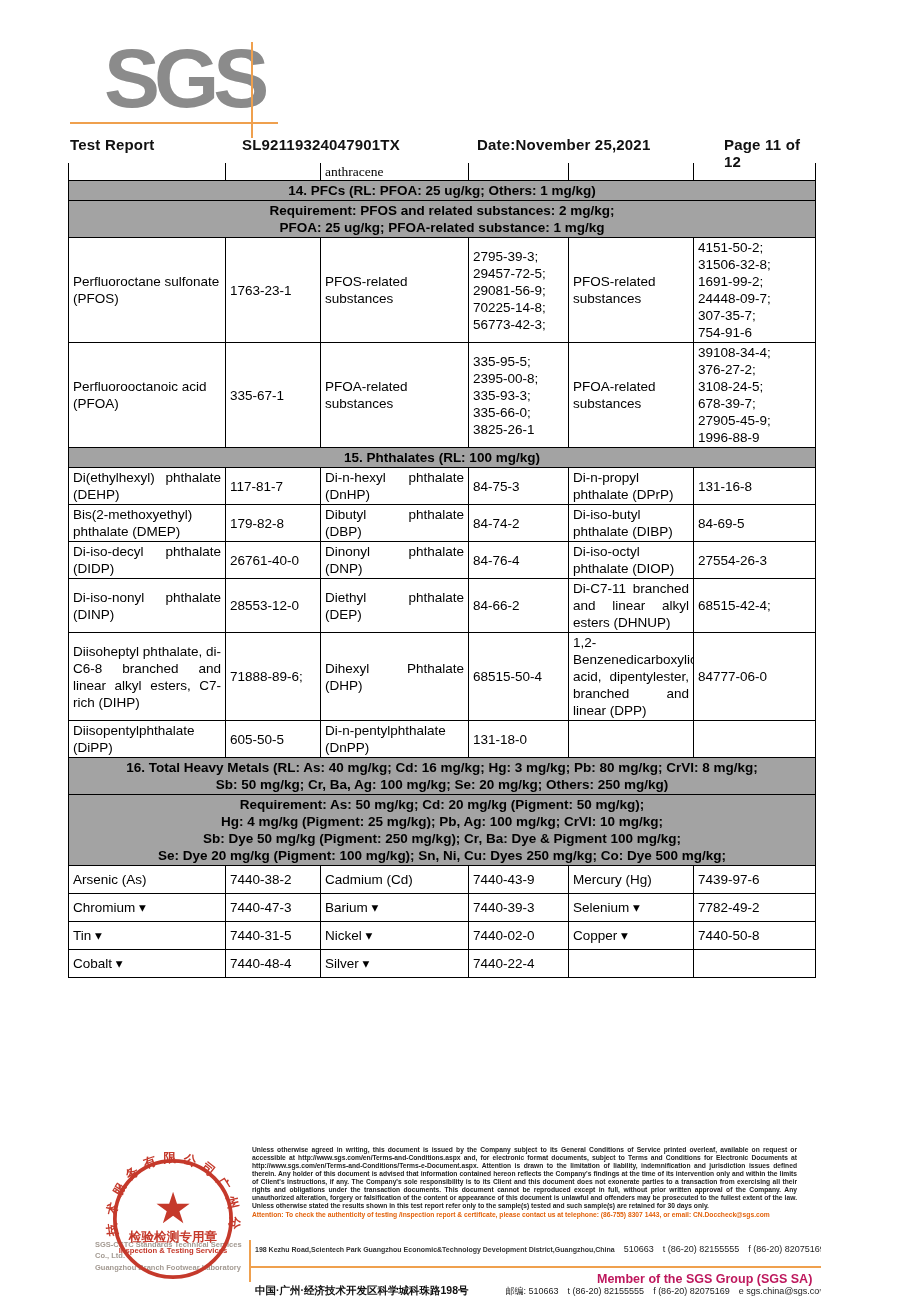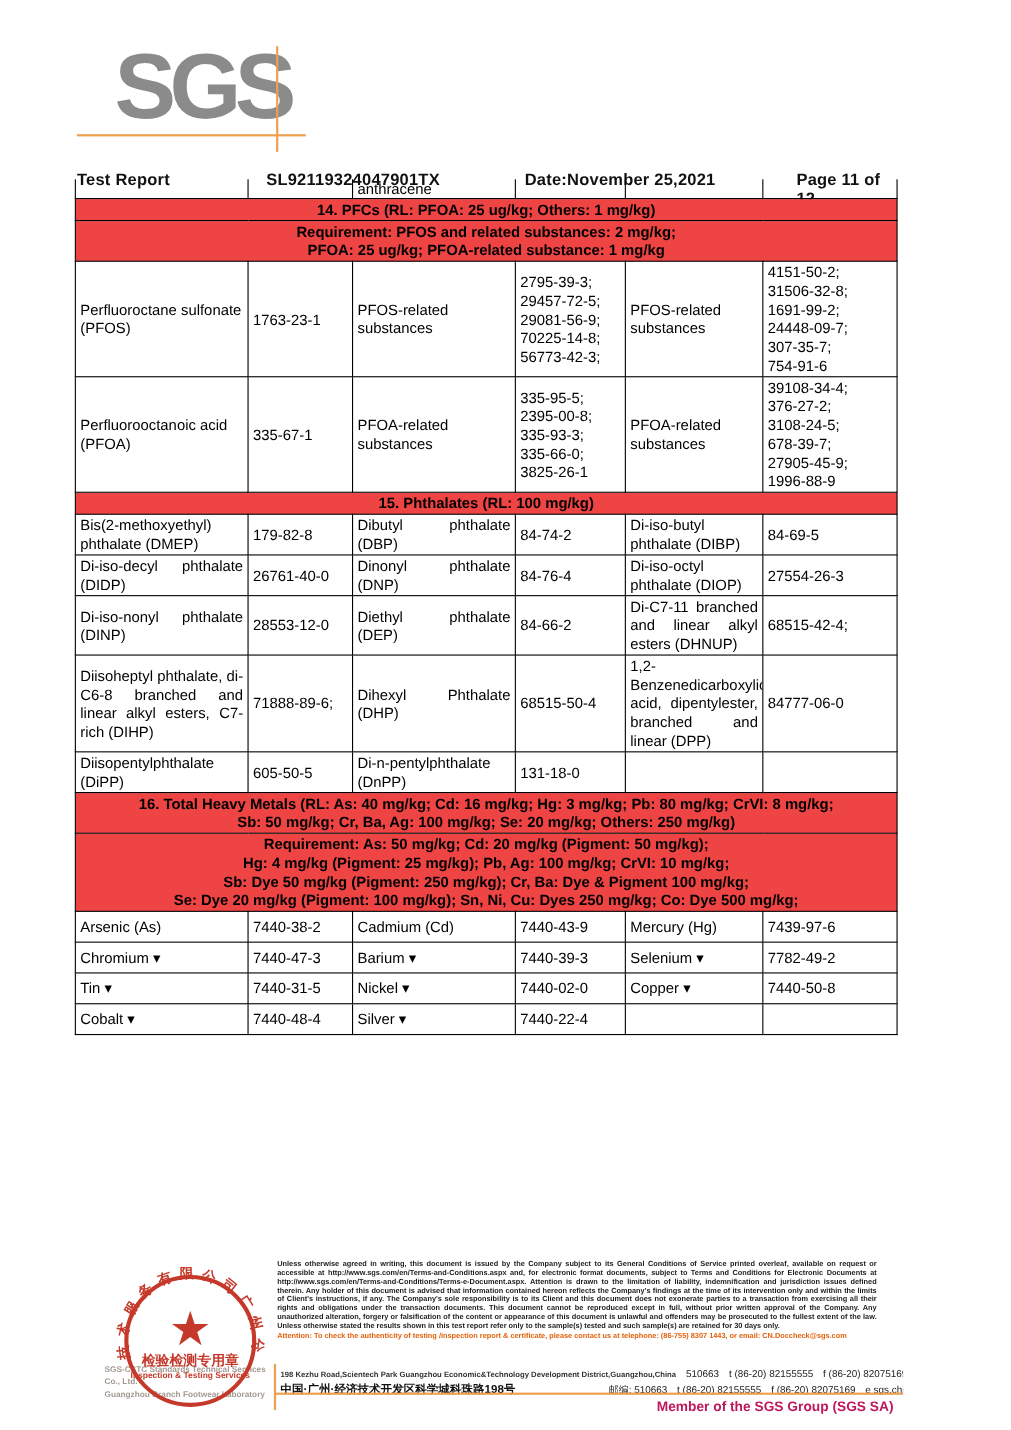--- a/index.html
+++ b/index.html
@@ -4,40 +4,40 @@
 <style>
   * { margin:0; padding:0; box-sizing:border-box; }
   body { background:#fff; font-family:"Liberation Sans", sans-serif; }
   .page { position:relative; width:821px; height:1300px; background:#ffffff; overflow:hidden;border-radius:13px; }
 
   
   .logo-text { position:absolute; left:104px; top:36px; font-size:84px; font-weight:bold;
                color:#8b8b8b; letter-spacing:-6px; line-height:1; }
   .cross-h { position:absolute; left:70px; top:122px; width:208px; height:2px; background:#efa04e; }
   .cross-v { position:absolute; left:251px; top:42px; width:2px; height:96px; background:#efa04e; }
-  .hdr { position:absolute; top:155px; font-size:15px; font-weight:bold; color:#111; letter-spacing:.2px; }
+  .hdr { position:absolute; top:136px; font-size:15px; font-weight:bold; color:#111; letter-spacing:.2px; }
   .hdr-title { left:70px; } .hdr-no { left:242px; } .hdr-date { left:477px; } .hdr-page { left:724px; }
 
   
   table.rpt { position:absolute; left:68px; top:163px; width:747px; border-collapse:collapse;
               table-layout:fixed; font-size:13.5px; color:#000; }
   table.rpt td { border:1px solid #000; padding:1px 4px; line-height:17px; vertical-align:middle;
                  white-space:pre-line; overflow:hidden; }
-  tr.carry td { border-top:none; height:16px; padding-top:0; padding-bottom:0; }
-  td.sec { background:#ef4444; text-align:center; font-weight:bold; border:2px solid #000;
+  tr.carry td { border-top:none; height:16px; padding-top:0; padding-bottom:0;font-family:Liberation Serif, serif; }
+  td.sec { background:#a3a3a3; text-align:center; font-weight:bold; border:2px solid #000;
            padding:2px 4px; line-height:17.5px; }
   tbody.justnames td.c0, tbody.justnames td.c2, tbody.justnames td.c4 { text-align:justify; }
   tbody.metals td { height:28px; }
 
   
   .legal { position:absolute; left:252px; top:1146px; width:545px; font-size:6.7px; font-weight:bold;
            color:#1d1d1d; text-align:justify; line-height:1.2; }
   .attention { color:#e2620c; margin-top:1px; }
   .addr-row { position:absolute; left:255px; display:flex; align-items:baseline; gap:9px; white-space:nowrap; }
-  .addr1 { top:1244px; } .addr2 { top:1256px; }
+  .addr1 { top:1244px; } .addr2 { top:1284px; }
   .tiny { font-size:7px; font-weight:bold; color:#333; }
   .small { font-size:9px; color:#222;text-align:right; }
   .cn { font-size:10.5px; font-weight:bold; color:#111; }
   .foot-hline { position:absolute; left:250px; top:1266px; width:657px; height:2px; background:#efa04e; }
   .foot-vline { position:absolute; left:249px; top:1240px; width:2px; height:42px; background:#efa04e; }
   .member { position:absolute; left:597px; top:1272px; font-size:12.5px; font-weight:bold; color:#be185d; }
   .company { position:absolute; left:95px; top:1239px; width:158px; font-size:7.5px; line-height:1.5;
              color:#a39a92; font-weight:bold; }
   .stamp { position:absolute; left:98px; top:1144px; width:150px; height:150px; }
 </style>
@@ -117,20 +117,28 @@
 1996-88-9</td>
         </tr>
       </tbody>
     <tbody>
       <tr>
         <td class="sec" colspan="6">15. Phthalates (RL: 100 mg/kg)</td>
       </tr>
     </tbody>
     <tbody id="tb-s15" class="justnames">
         <tr>
+          <td class="c0">Di(ethylhexyl) phthalate (DEHP)</td>
+          <td class="c1">117-81-7</td>
+          <td class="c2">Di-n-hexyl phthalate (DnHP)</td>
+          <td class="c3">84-75-3</td>
+          <td class="c4">Di-n-propyl phthalate (DPrP)</td>
+          <td class="c5">131-16-8</td>
+        </tr>
+        <tr>
           <td class="c0">Bis(2-methoxyethyl) phthalate (DMEP)</td>
           <td class="c1">179-82-8</td>
           <td class="c2">Dibutyl phthalate (DBP)</td>
           <td class="c3">84-74-2</td>
           <td class="c4">Di-iso-butyl phthalate (DIBP)</td>
           <td class="c5">84-69-5</td>
         </tr>
         <tr>
           <td class="c0">Di-iso-decyl phthalate (DIDP)</td>
           <td class="c1">26761-40-0</td>
@@ -219,21 +227,21 @@
 
   <div class="addr-row addr1">
     <span class="tiny">198 Kezhu Road,Scientech Park Guangzhou Economic&amp;Technology Development District,Guangzhou,China</span>
     <span class="small">510663</span>
     <span class="small">t (86-20) 82155555</span>
     <span class="small">f (86-20) 82075169</span>
     <span class="small">www.sgsgroup.com.cn</span>
   </div>
   <div class="addr-row addr2">
     <span class="cn">中国·广州·经济技术开发区科学城科珠路198号</span>
-    <span class="small" style="margin-left:76px">邮编: 510663</span>
+    <span class="small" style="margin-left:28px">邮编: 510663</span>
     <span class="small">t (86-20) 82155555</span>
     <span class="small">f (86-20) 82075169</span>
     <span class="small">e sgs.china@sgs.com</span>
   </div>
 
   <div class="foot-hline"></div>
   <div class="foot-vline"></div>
   <div class="member">Member of the SGS Group (SGS SA)</div>
 
   <div class="company">

